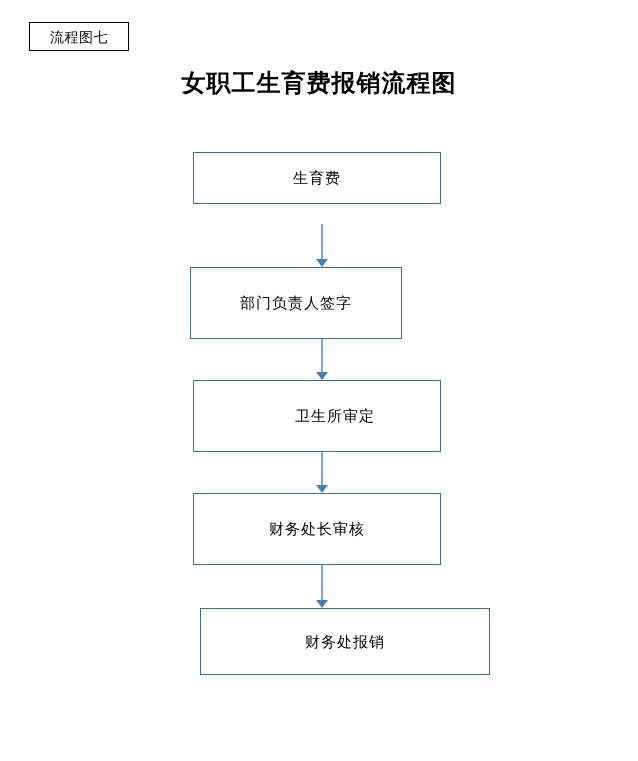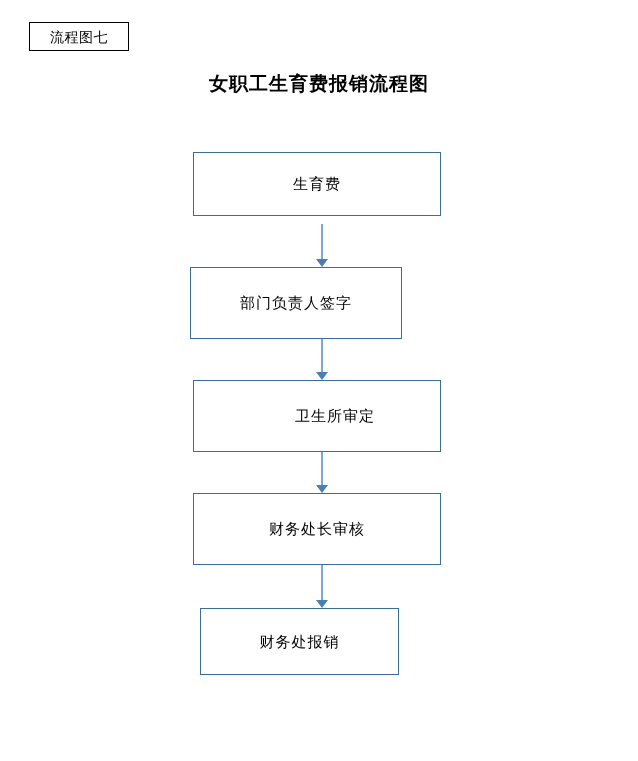--- a/index.html
+++ b/index.html
@@ -50,21 +50,21 @@
 
   
   .chart-title {
     position: absolute;
     left: 0;
     top: 70px;
     width: 638px;
     text-align: center;
     font-family: "DejaVu Serif", "Liberation Serif", serif;
     font-weight: bold;
-    font-size: 19px;
+    font-size: 24px;
     line-height: 26px;
     letter-spacing: 1px;
     color: #000000;
   }
 
   
   .node {
     position: absolute;
     box-sizing: border-box;
     border: 1px solid #3c6e94;
@@ -108,21 +108,21 @@
 <body>
 
 <div id="page">
 
   <div class="caption-box">
     <span class="caption-text">流程图七</span>
   </div>
 
   <div class="chart-title">女职工生育费报销流程图</div>
 
-  <div class="node" style="left:193px; top:152px; width:248px; height:64px;text-align:center;">
+  <div class="node" style="left:193px; top:152px; width:248px; height:52px;text-align:center;">
     <span class="node-label">生育费</span>
   </div>
 
   <div class="connector" style="left:315px; top:224px; height:43px;">
     <div class="conn-line" style="height:35px;"></div>
     <div class="conn-head" style="top:35px;"></div>
   </div>
 
   <div class="node" style="left:190px; top:267px; width:212px; height:72px;text-align:center;">
     <span class="node-label">部门负责人签字</span>
@@ -144,17 +144,17 @@
 
   <div class="node" style="left:193px; top:493px; width:248px; height:72px;text-align:center;">
     <span class="node-label">财务处长审核</span>
   </div>
 
   <div class="connector" style="left:315px; top:565px; height:43px;">
     <div class="conn-line" style="height:35px;"></div>
     <div class="conn-head" style="top:35px;"></div>
   </div>
 
-  <div class="node" style="left:200px; top:608px; width:199px; height:67px;">
+  <div class="node" style="left:200px; top:608px; width:290px; height:67px;">
     <span class="node-label">财务处报销</span>
   </div>
 
 </div>
 
 </body></html>

